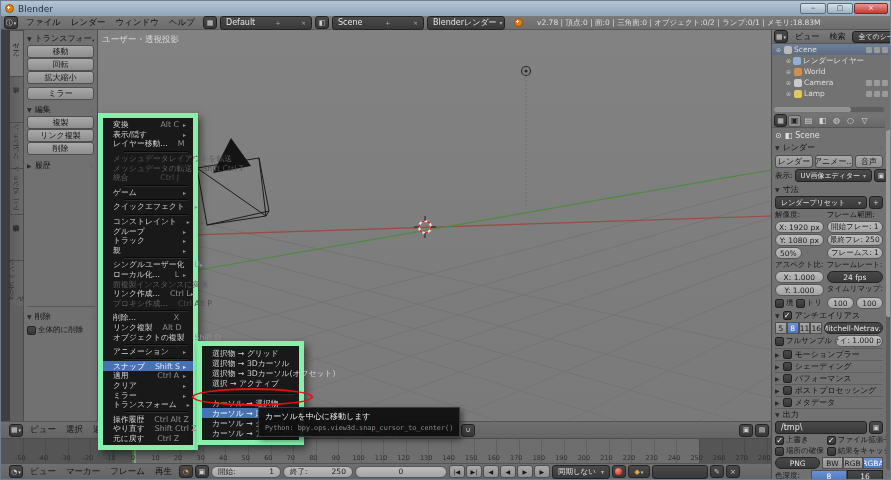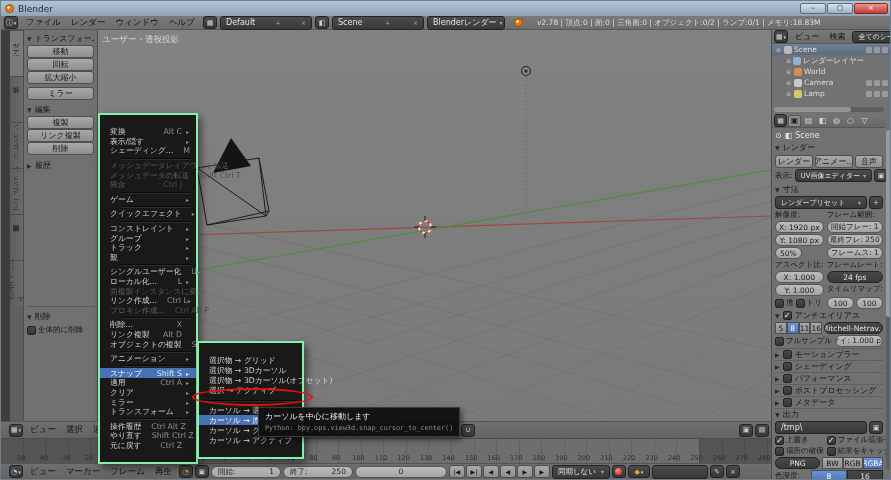--- a/index.html
+++ b/index.html
@@ -46,21 +46,21 @@
   #toolshelf{position:absolute;left:23px;top:29px;width:74px;height:391px;background:#717171;border-right:1px solid #4c4c4c;padding:2px 3px;}
   .phead{display:flex;align-items:center;gap:3px;height:12px;font-size:8px;color:#141414;white-space:nowrap;overflow:hidden;}
   .phead .tri{font-size:6px;color:#2a2a2a;flex:none;}
   .phead .dots{margin-left:auto;color:#5e5e5e;font-size:6px;}
   .shelfbtn{display:flex;margin:1px 0;height:12px;}
   .shelfbtn .btn{width:100%;}
   
   #viewport{position:absolute;left:97px;top:29px;width:673px;height:391px;background:linear-gradient(#828282,#7a7a7a);overflow:hidden;}
   #viewlabel{position:absolute;left:4px;top:4px;color:#d9d9d9;font-size:8.5px;}
   
-  .menu{position:absolute;background:#191919;border:2px solid #86efac;box-shadow:3px 4px 8px rgba(0,0,0,.5);padding:12px 0;z-index:40;}
+  .menu{position:absolute;background:#191919;border:5px solid #86efac;box-shadow:3px 4px 8px rgba(0,0,0,.5);padding:2px 0;z-index:40;}
   .mi{height:9.6px;display:flex;align-items:center;padding:0 7px 0 10px;font-size:7.8px;color:#d4d4d4;white-space:nowrap;}
   .mi .sc{margin-left:auto;color:#8f8f8f;padding-left:10px;}
   .mi .arr{width:7px;text-align:right;color:#8f8f8f;font-size:6px;}
   .mi.submenu .arr::after{content:"▸";}
   .mi.disabled{color:#5e5e5e;} .mi.disabled .sc{color:#4c4c4c;}
   .mi.highlight{background:#4772b3;color:#fff;} .mi.highlight .sc,.mi.highlight .arr{color:#dce6f5;}
   .mi.sep{height:5px;padding:0 5px;} .mi.sep::after{content:"";width:100%;height:1px;background:#090909;box-shadow:0 1px 0 #2d2d2d;}
   #objmenu{left:97px;top:112px;width:100px;}
   #snapmenu{left:196px;top:340px;width:107px;}
   #annotation{position:absolute;left:191px;top:387px;width:121px;height:18px;border:2.5px solid #e8100c;border-radius:50%;z-index:60;pointer-events:none;}
@@ -699,21 +699,21 @@
         <span class="arr"></span>
       </div>
 
       <div class="mi submenu">
         <span class="lab">表示/隠す</span>
         <span class="sc"></span>
         <span class="arr"></span>
       </div>
 
       <div class="mi">
-        <span class="lab">シェーディング...</span>
+        <span class="lab">レイヤー移動...</span>
         <span class="sc">M</span>
         <span class="arr"></span>
       </div>
 
       <div class="mi sep">
         <span class="lab"></span>
         <span class="sc"></span>
         <span class="arr"></span>
       </div>
 

